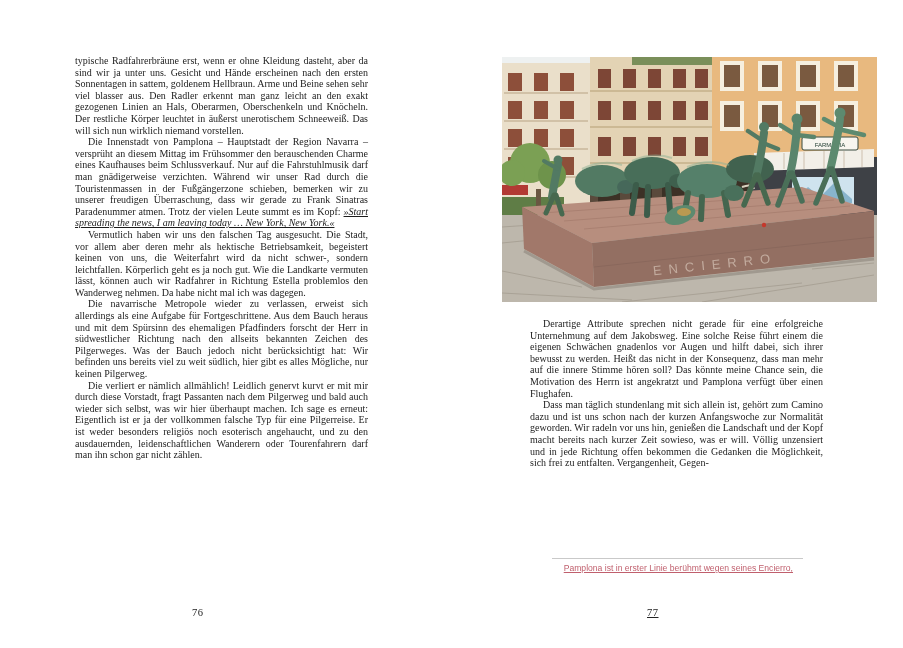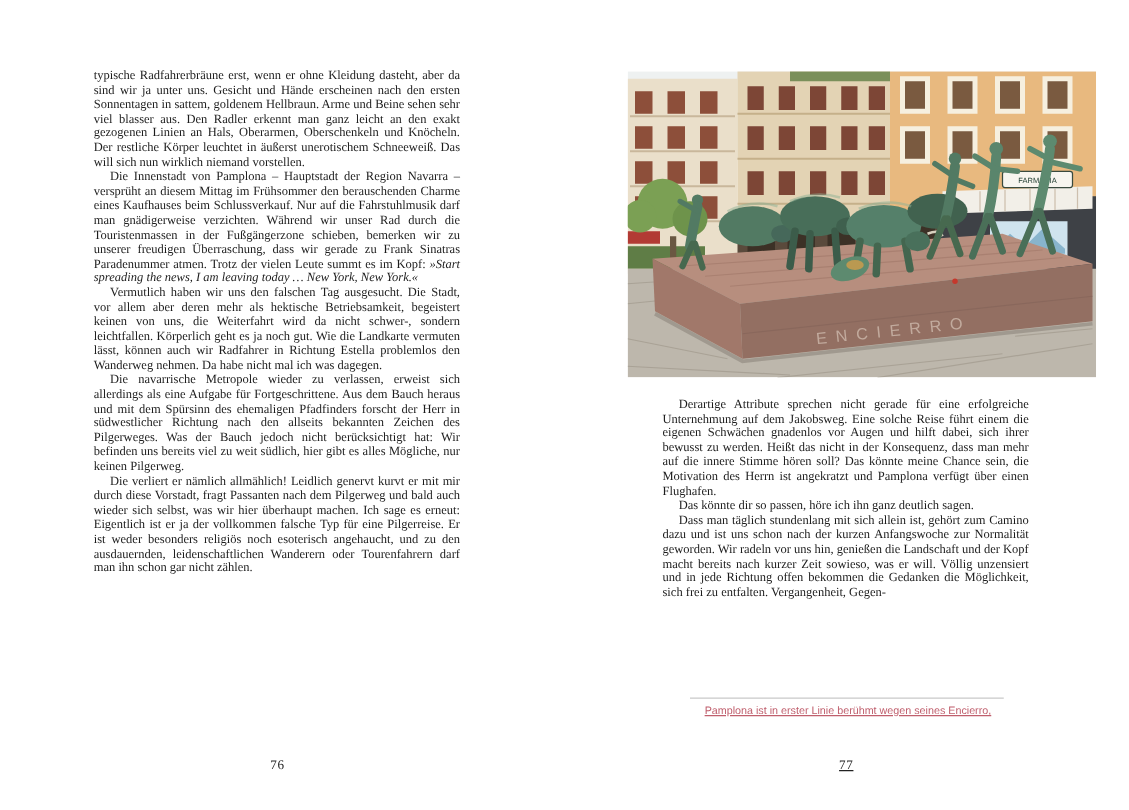--- a/index.html
+++ b/index.html
@@ -20,21 +20,20 @@
     color:#1c1c1c;
   }
   .textcol p{margin:0;text-indent:13px;}
   .textcol p.noindent{text-indent:0;}
   .col-left{left:75px;top:55px;width:293px;}
   .col-right{left:530px;top:318px;width:293px;}
   .pagenum{
     position:absolute;
     top:607px;
     width:60px;
-    text-align:center;
     font-size:10.5px;
     color:#222222;
     letter-spacing:0.5px;
   }
   .pagenum-left{left:192px;}
   .pagenum-right{left:647px;text-decoration:underline;}
   .photo{
     position:absolute;left:502px;top:57px;width:375px;height:245px;
     overflow:hidden;
   }
@@ -43,21 +42,21 @@
     background:#c9c9c9;
   }
   .caption{
     position:absolute;left:500px;top:563px;width:293px;
     font-family:"Liberation Sans","DejaVu Sans",sans-serif;
     font-size:8.6px;line-height:11px;
     text-align:right;
     color:var(--caption-color,#c05f6d);
     text-decoration:underline;
   }
-  em{font-style:italic;}
+  em{font-style:italic;text-decoration:underline;}
 </style>
 </head>
 <body>
 
 <div class="spread">
 
   <div class="textcol col-left">
     <p class="noindent"><span>typische Radfahrerbräune erst, wenn er ohne Kleidung dasteht, aber da sind wir ja unter uns. Gesicht und Hände erscheinen nach den ersten Sonnentagen in sattem, goldenem Hellbraun. Arme und Beine sehen sehr viel blasser aus. Den Radler erkennt man ganz leicht an den exakt gezogenen Linien an Hals, Oberarmen, Oberschenkeln und Knöcheln. Der restliche Körper leuchtet in äußerst unerotischem Schneeweiß. Das will sich nun wirklich niemand vorstellen.</span></p>
     <p><span>Die Innenstadt von Pamplona – Hauptstadt der Region Navarra – versprüht an diesem Mittag im Frühsommer den berauschenden Charme eines Kaufhauses beim Schlussverkauf. Nur auf die Fahrstuhlmusik darf man gnädigerweise verzichten. Während wir unser Rad durch die Touristenmassen in der Fußgängerzone schieben, bemerken wir zu unserer freudigen Überraschung, dass wir gerade zu Frank Sinatras Paradenummer atmen. Trotz der vielen Leute summt es im Kopf: </span><em>»Start spreading the news, I am leaving today … New York, New York.«</em></p>
     <p><span>Vermutlich haben wir uns den falschen Tag ausgesucht. Die Stadt, vor allem aber deren mehr als hektische Betriebsamkeit, begeistert keinen von uns, die Weiterfahrt wird da nicht schwer-, sondern leichtfallen. Körperlich geht es ja noch gut. Wie die Landkarte vermuten lässt, können auch wir Radfahrer in Richtung Estella problemlos den Wanderweg nehmen. Da habe nicht mal ich was dagegen.</span></p>
@@ -249,21 +248,20 @@
           <path d="M185,110 q22,-9 42,-2"></path>
         </g>
 
         <circle cx="262" cy="168" r="2.2" fill="#c5382c"></circle>
       </g>
     </svg>
   </div>
 
   <div class="textcol col-right">
     <p><span>Derartige Attribute sprechen nicht gerade für eine erfolgreiche Unternehmung auf dem Jakobsweg. Eine solche Reise führt einem die eigenen Schwächen gnadenlos vor Augen und hilft dabei, sich ihrer bewusst zu werden. Heißt das nicht in der Konsequenz, dass man mehr auf die innere Stimme hören soll? Das könnte meine Chance sein, die Motivation des Herrn ist angekratzt und Pamplona verfügt über einen Flughafen.</span></p>
-    <p><span>Das könnte dir so passen, höre ich ihn ganz deutlich sagen.</span></p>
     <p><span>Dass man täglich stundenlang mit sich allein ist, gehört zum Camino dazu und ist uns schon nach der kurzen Anfangswoche zur Normalität geworden. Wir radeln vor uns hin, genießen die Landschaft und der Kopf macht bereits nach kurzer Zeit sowieso, was er will. Völlig unzensiert und in jede Richtung offen bekommen die Gedanken die Möglichkeit, sich frei zu entfalten. Vergangenheit, Gegen-</span></p>
   </div>
 
   <div class="caption-rule"></div>
   <div class="caption">
     <div>Pamplona ist in erster Linie berühmt wegen seines Encierro,</div>
   </div>
 
   <div class="pagenum pagenum-right">77</div>
 

